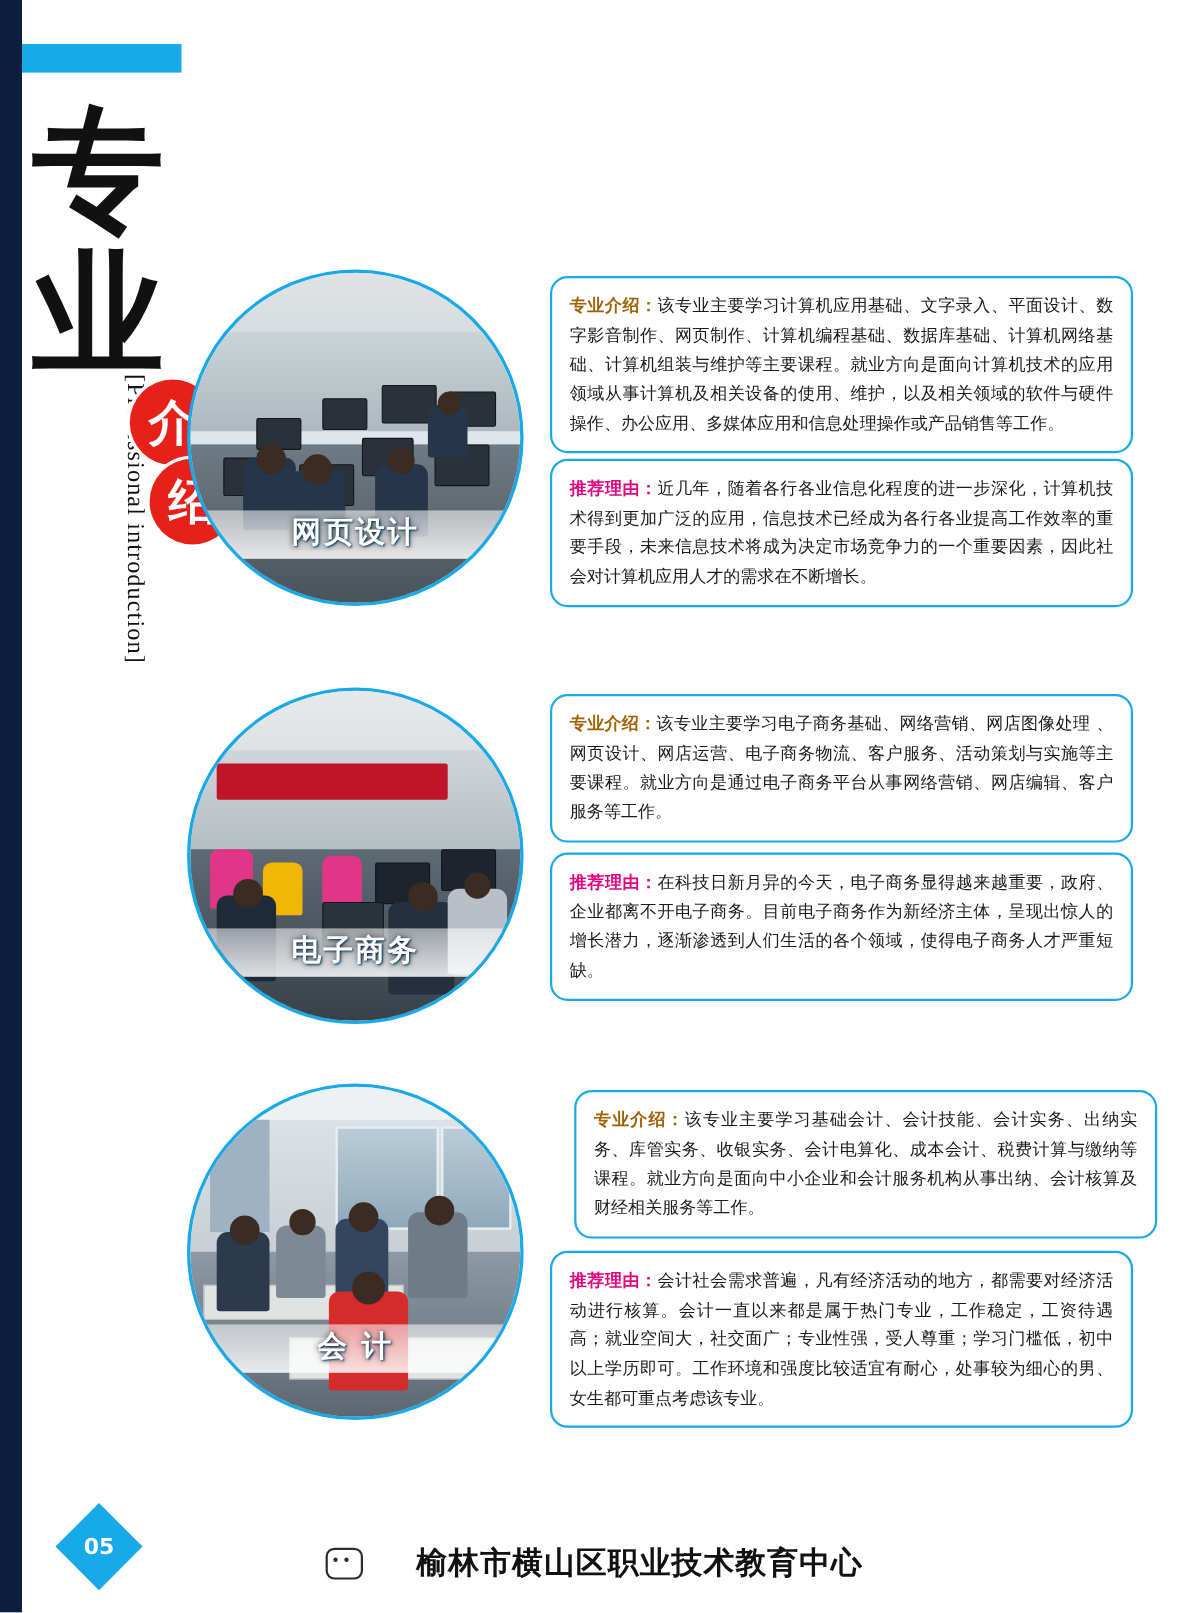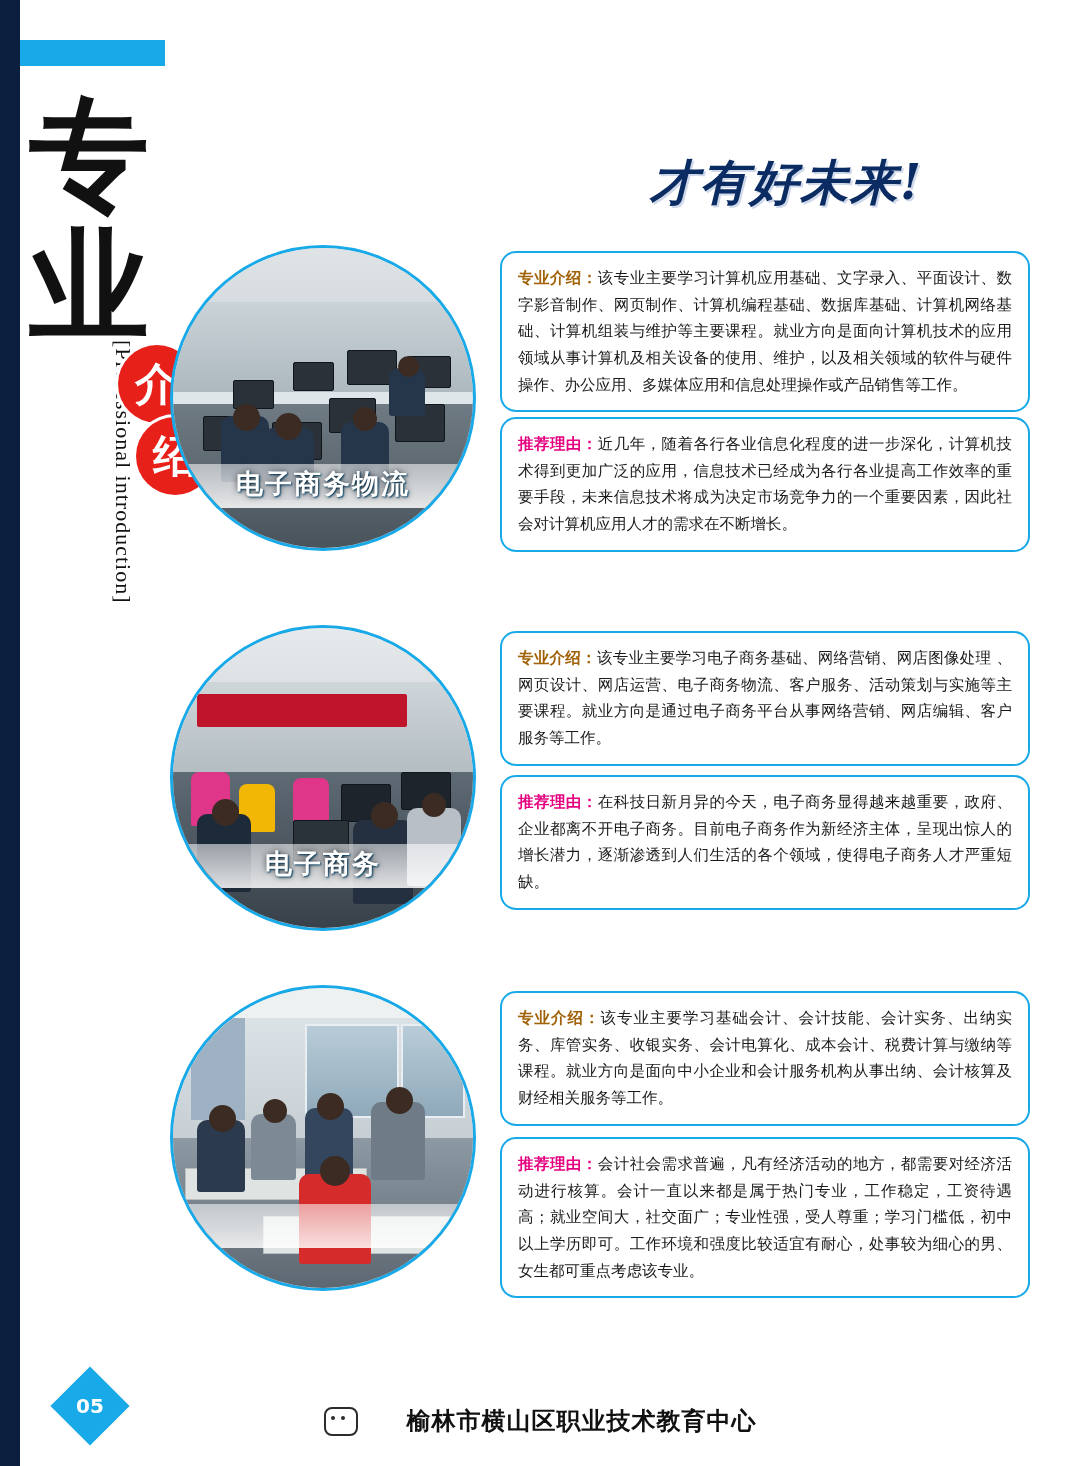--- a/index.html
+++ b/index.html
@@ -136,21 +136,21 @@
   }
   .bubble .lbl{font-weight:bold;}
   .lbl-blue{color:#a16207;}
   .lbl-pink{color:#e4007f;}
 
   
   .b-intro-1{top:6px;}
   .b-reason-1{top:172px;}
   .b-intro-2{top:6px;}
   .b-reason-2{top:150px;}
-  .b-intro-3{top:6px;}
+  .b-intro-3{top:6px;margin-left:22px;}
   .b-reason-3{top:152px;}
 
   
   .pagenum{
     position:absolute;left:62px;top:1378px;
     width:56px;height:56px;
     background:#17a9e8;
     transform:rotate(45deg);
   }
   .pagenum span{
@@ -171,21 +171,21 @@
     width:30px;height:25px;border:2px solid #2c2c2c;border-radius:8px;
     position:relative;
   }
   .wechat:before{
     content:"";position:absolute;left:5px;top:7px;width:4px;height:4px;border-radius:50%;background:#2c2c2c;
   }
   .wechat:after{
     content:"";position:absolute;left:15px;top:7px;width:4px;height:4px;border-radius:50%;background:#2c2c2c;
   }
   .footer .ftext{
-    font-size:24px;font-weight:bold;color:#111;
+    font-size:28px;font-weight:bold;color:#111;
     font-family:"DejaVu Serif","Liberation Serif",serif;
     letter-spacing:1px;
     margin-left:39px;
   }
 
   
   .ph-room{position:absolute;inset:0;}
   .ph-ceiling{position:absolute;left:0;top:0;right:0;height:34%;background:linear-gradient(#dfe3e6,#cfd6da);}
   .ph-wall{position:absolute;left:0;top:18%;right:0;height:30%;background:linear-gradient(#c9d3d8,#aeb9bf);}
   .ph-floor{position:absolute;left:0;bottom:0;right:0;height:48%;background:linear-gradient(#6f7b84,#49535b);}
@@ -207,21 +207,20 @@
   <div class="cn">专业</div>
   <div class="en">[Professional introduction]</div>
 </div>
 
 <div class="badge">
   <div class="c c1">介</div>
   <div class="c c2">绍</div>
 </div>
 
 <div class="headline">
-  <div class="h2">才有好未来!</div>
 </div>
 
 <div class="program p1">
   <div class="photo-wrap">
     <div class="photo ph-room">
       <div class="ph-ceiling"></div>
       <div class="ph-wall"></div>
       <div class="ph-floor"></div>
       <div class="mon" style="left:58%;top:34%;width:16%;height:11%;"></div>
       <div class="mon" style="left:78%;top:36%;width:14%;height:10%;"></div>
@@ -233,21 +232,21 @@
       <div class="mon" style="left:33%;top:58%;width:16%;height:12%;"></div>
       <div class="person" style="left:16%;top:56%;width:16%;height:22%;"></div>
       <div class="head" style="left:20%;top:52%;width:9%;height:9%;"></div>
       <div class="person" style="left:30%;top:60%;width:17%;height:24%;"></div>
       <div class="head" style="left:34%;top:55%;width:9%;height:9%;"></div>
       <div class="person" style="left:56%;top:58%;width:16%;height:22%;"></div>
       <div class="head" style="left:60%;top:53%;width:8%;height:8%;"></div>
       <div class="person" style="left:72%;top:40%;width:12%;height:16%;"></div>
       <div class="head" style="left:75%;top:36%;width:7%;height:7%;"></div>
       <div class="caption-bar"></div>
-      <div class="caption">电子商务物流</div>
+      <div class="caption">网页设计</div>
     </div>
   </div>
 
   <div class="bubble b-intro-1">
     <span class="lbl lbl-blue">专业介绍：</span><span>该专业主要学习计算机应用基础、文字录入、平面设计、数字影音制作、网页制作、计算机编程基础、数据库基础、计算机网络基础、计算机组装与维护等主要课程。就业方向是面向计算机技术的应用领域从事计算机及相关设备的使用、维护，以及相关领域的软件与硬件操作、办公应用、多媒体应用和信息处理操作或产品销售等工作。</span>
   </div>
 
   <div class="bubble b-reason-1">
     <span class="lbl lbl-pink">推荐理由：</span><span>近几年，随着各行各业信息化程度的进一步深化，计算机技术得到更加广泛的应用，信息技术已经成为各行各业提高工作效率的重要手段，未来信息技术将成为决定市场竞争力的一个重要因素，因此社会对计算机应用人才的需求在不断增长。</span>
   </div>
@@ -301,20 +300,21 @@
       <div class="head" style="left:12%;top:39%;width:9%;height:9%;"></div>
       <div class="person" style="left:26%;top:42%;width:15%;height:22%;background:#7d8a96;"></div>
       <div class="head" style="left:30%;top:37%;width:8%;height:8%;"></div>
       <div class="person" style="left:44%;top:40%;width:16%;height:24%;background:#33465e;"></div>
       <div class="head" style="left:48%;top:35%;width:9%;height:9%;"></div>
       <div class="person" style="left:66%;top:38%;width:18%;height:26%;background:#6f7b86;"></div>
       <div class="head" style="left:71%;top:33%;width:9%;height:9%;"></div>
       <div class="person" style="left:42%;top:62%;width:24%;height:30%;background:#d62b2b;"></div>
       <div class="head" style="left:49%;top:56%;width:10%;height:10%;"></div>
       <div class="caption-bar"></div>
+      <div class="caption">会  计</div>
     </div>
   </div>
 
   <div class="bubble b-intro-3">
     <span class="lbl lbl-blue">专业介绍：</span><span>该专业主要学习基础会计、会计技能、会计实务、出纳实务、库管实务、收银实务、会计电算化、成本会计、税费计算与缴纳等课程。就业方向是面向中小企业和会计服务机构从事出纳、会计核算及财经相关服务等工作。</span>
   </div>
 
   <div class="bubble b-reason-3">
     <span class="lbl lbl-pink">推荐理由：</span><span>会计社会需求普遍，凡有经济活动的地方，都需要对经济活动进行核算。会计一直以来都是属于热门专业，工作稳定，工资待遇高；就业空间大，社交面广；专业性强，受人尊重；学习门槛低，初中以上学历即可。工作环境和强度比较适宜有耐心，处事较为细心的男、女生都可重点考虑该专业。</span>
   </div>

